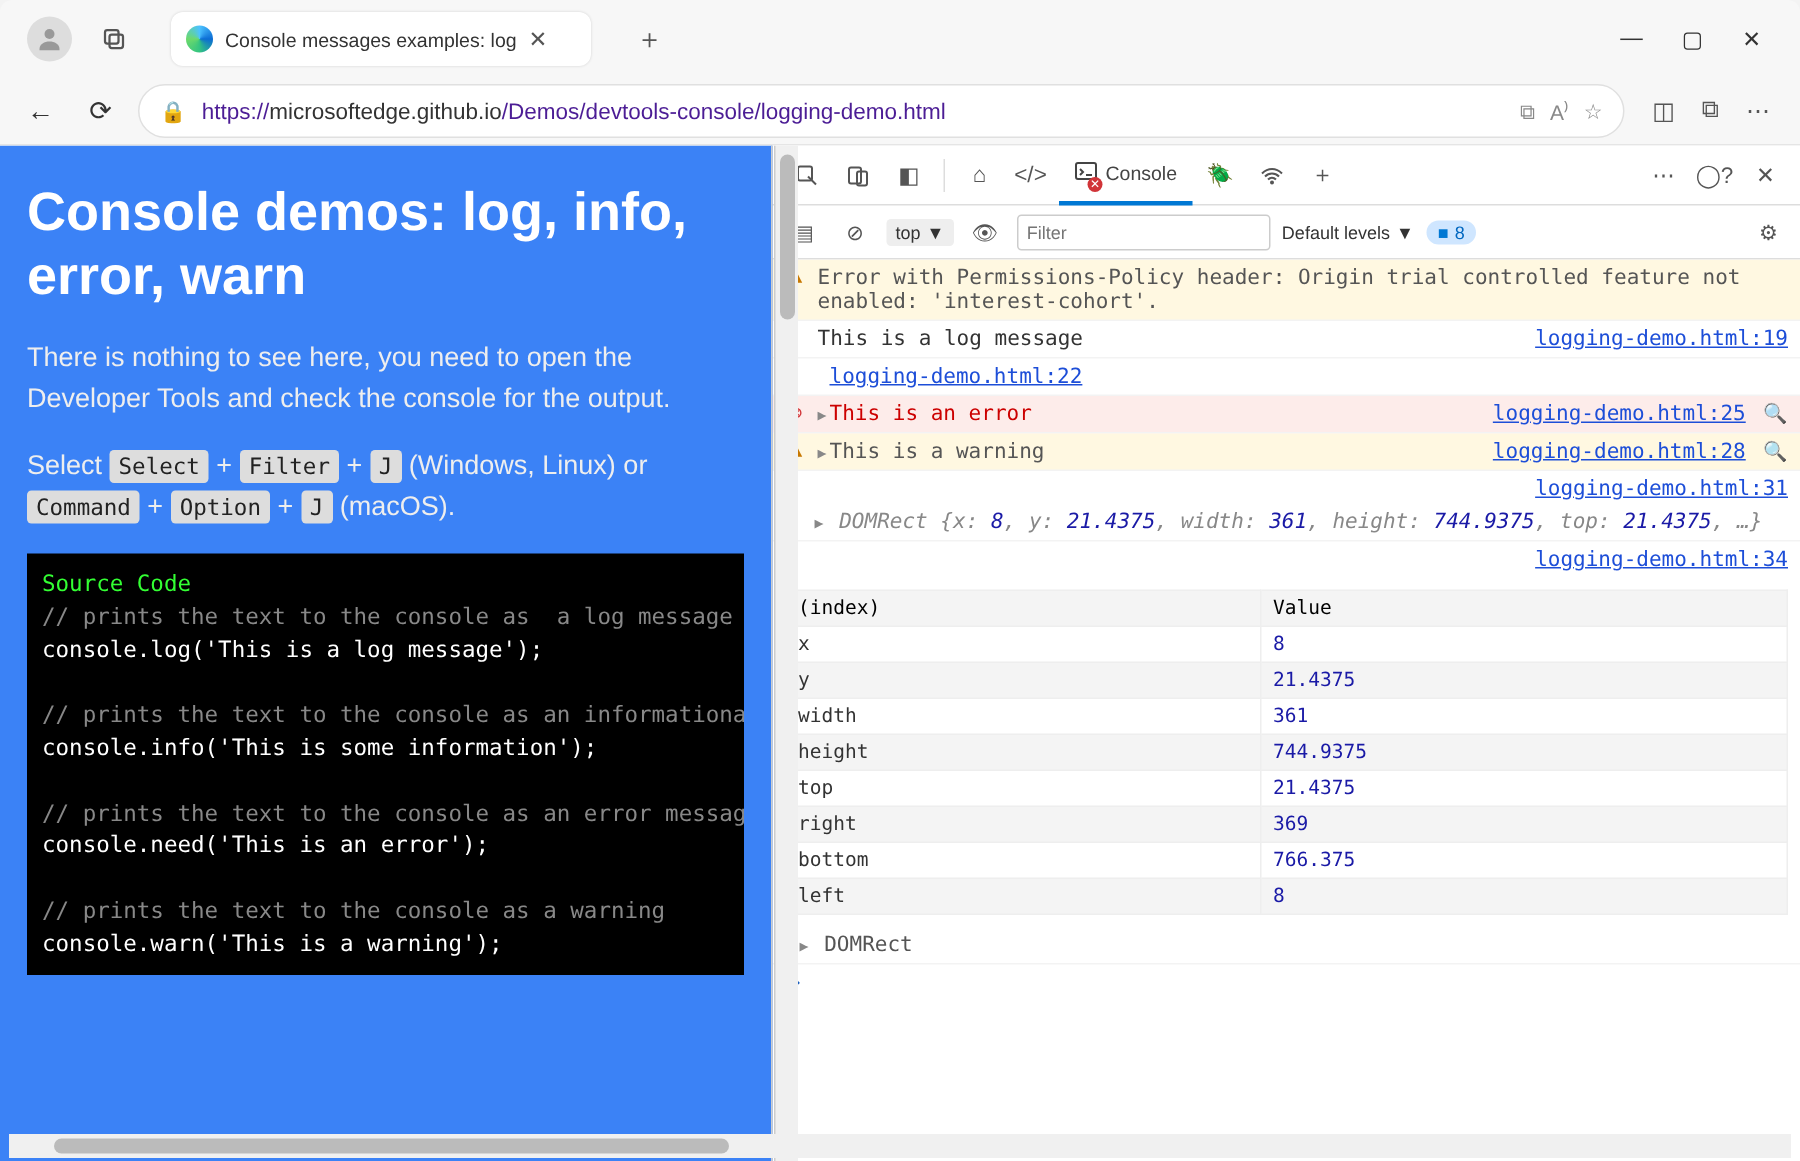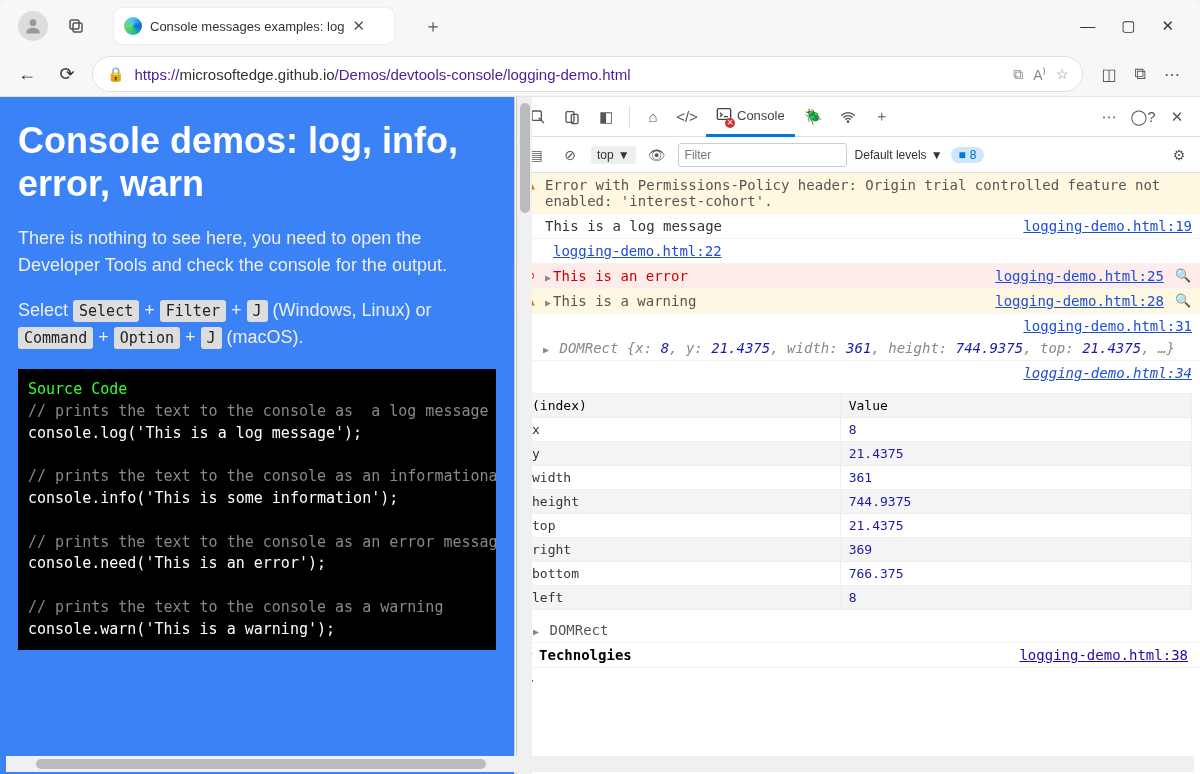--- a/index.html
+++ b/index.html
@@ -240,21 +240,21 @@
           <span class="mag">🔍</span>
         </div>
         <div class="msg" style="flex-direction:column;align-items:stretch;">
           <div style="display:flex;">
               <span class="spacer" style="flex:1"></span>
               <span class="src">logging-demo.html:31</span>
             </div>
           <div style="padding-left:20px;" class="domrect"><span class="tri">▶</span> <span>DOMRect {</span><span class="k">x</span>: <span class="v">8</span>, <span class="k">y</span>: <span class="v">21.4375</span>, <span class="k">width</span>: <span class="v">361</span>, <span class="k">height</span>: <span class="v">744.9375</span>, <span class="k">top</span>: <span class="v">21.4375</span>, …<span>}</span></div>
         </div>
         <div class="msg" style="flex-direction:column;align-items:stretch;padding:0;">
-          <div style="display:flex;padding:4px 8px;font-style:italic;">
+          <div style="display:flex;padding:4px 8px;">
               <span class="spacer" style="flex:1"></span>
               <span class="src">logging-demo.html:34</span>
             </div>
           <table class="tbl">
             <thead>
                 <tr>
                   <th>(index)</th>
                   <th>Value</th>
                 </tr>
               </thead>
@@ -288,25 +288,20 @@
                   <td class="v">766.375</td>
                 </tr>
                 <tr>
                   <td class="k">left</td>
                   <td class="v">8</td>
                 </tr>
               </tbody>
           </table>
           <div style="padding:4px 18px;font-family:Consolas,monospace;color:#555;"><span class="tri">▶</span> <span>DOMRect</span></div>
         </div>
-        <div class="group">
-            <span class="tri" style="margin-right:6px;">▶</span>
-            <span>Technolgies</span>
-            <span class="src">logging-demo.html:38</span>
-          </div>
         <div class="prompt">›</div>
       </div>
     </div>
   </div>
   <div class="scrollstrip">
     <div style="background:#bbb;height:10px;margin:3px 0 0 30px;width:450px;border-radius:5px;"></div>
   </div>
 </div>
 
 </body></html>

